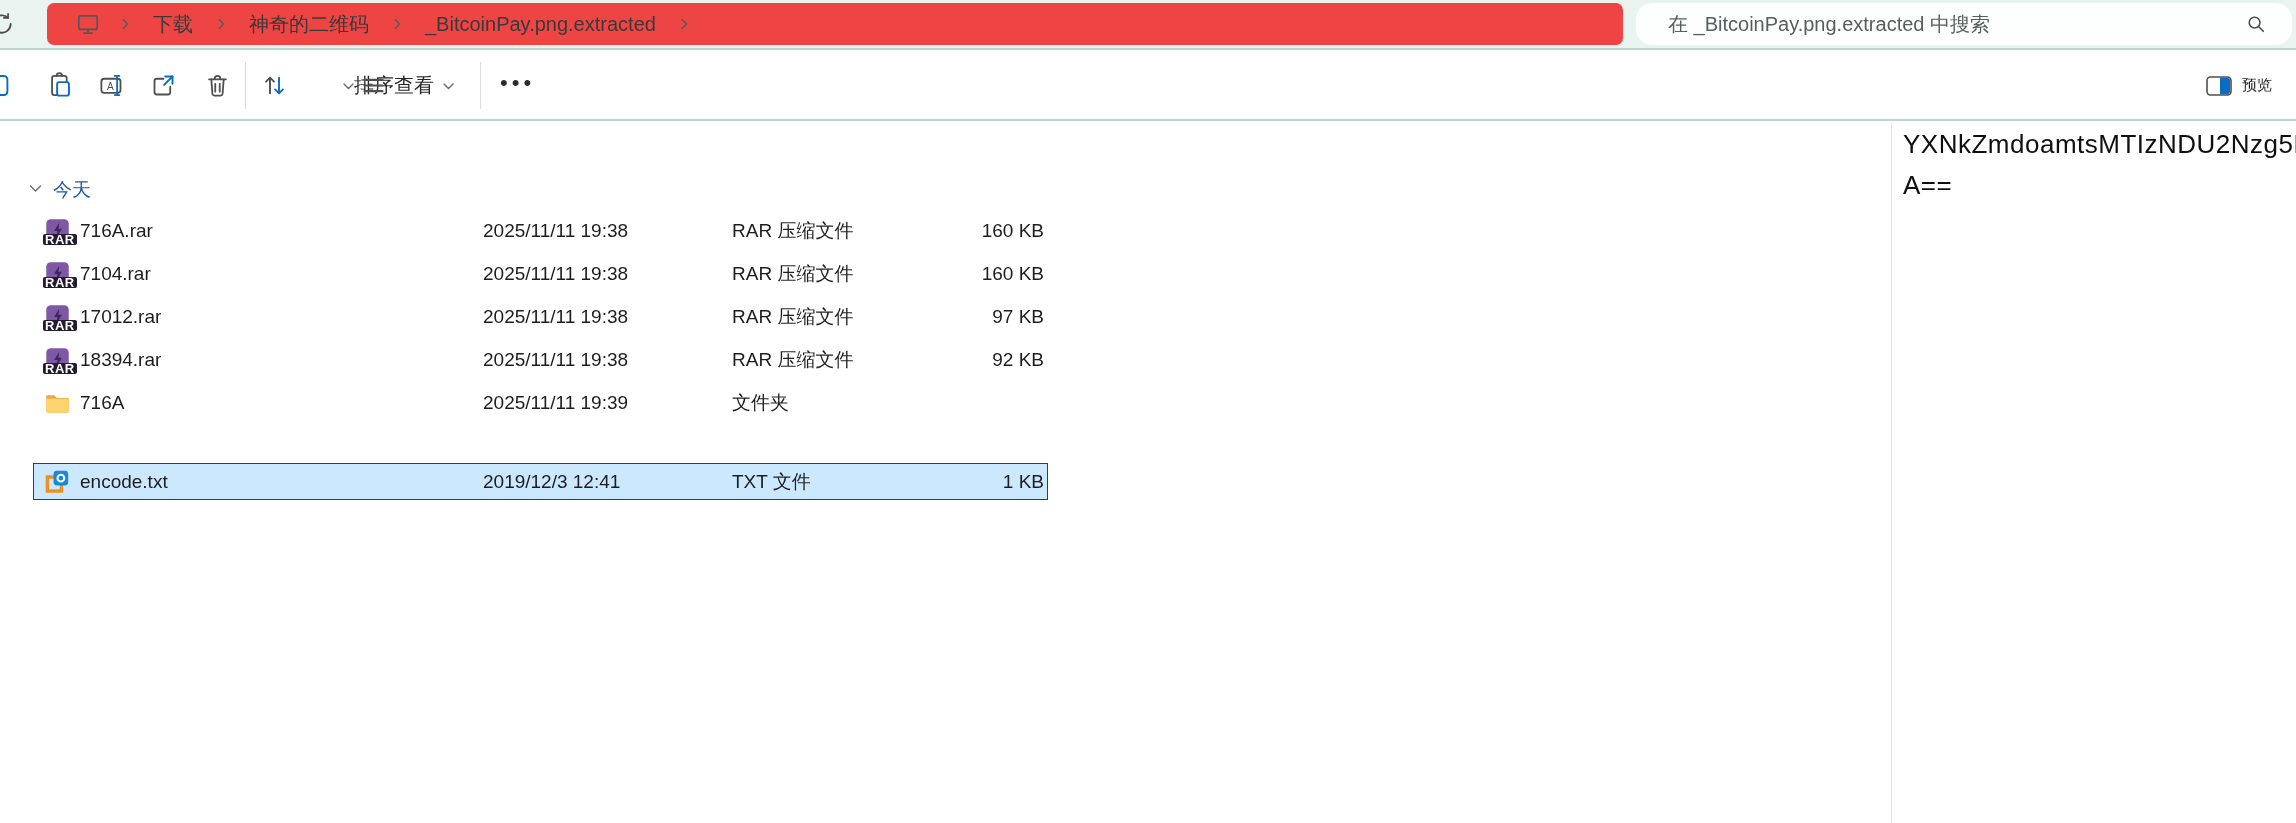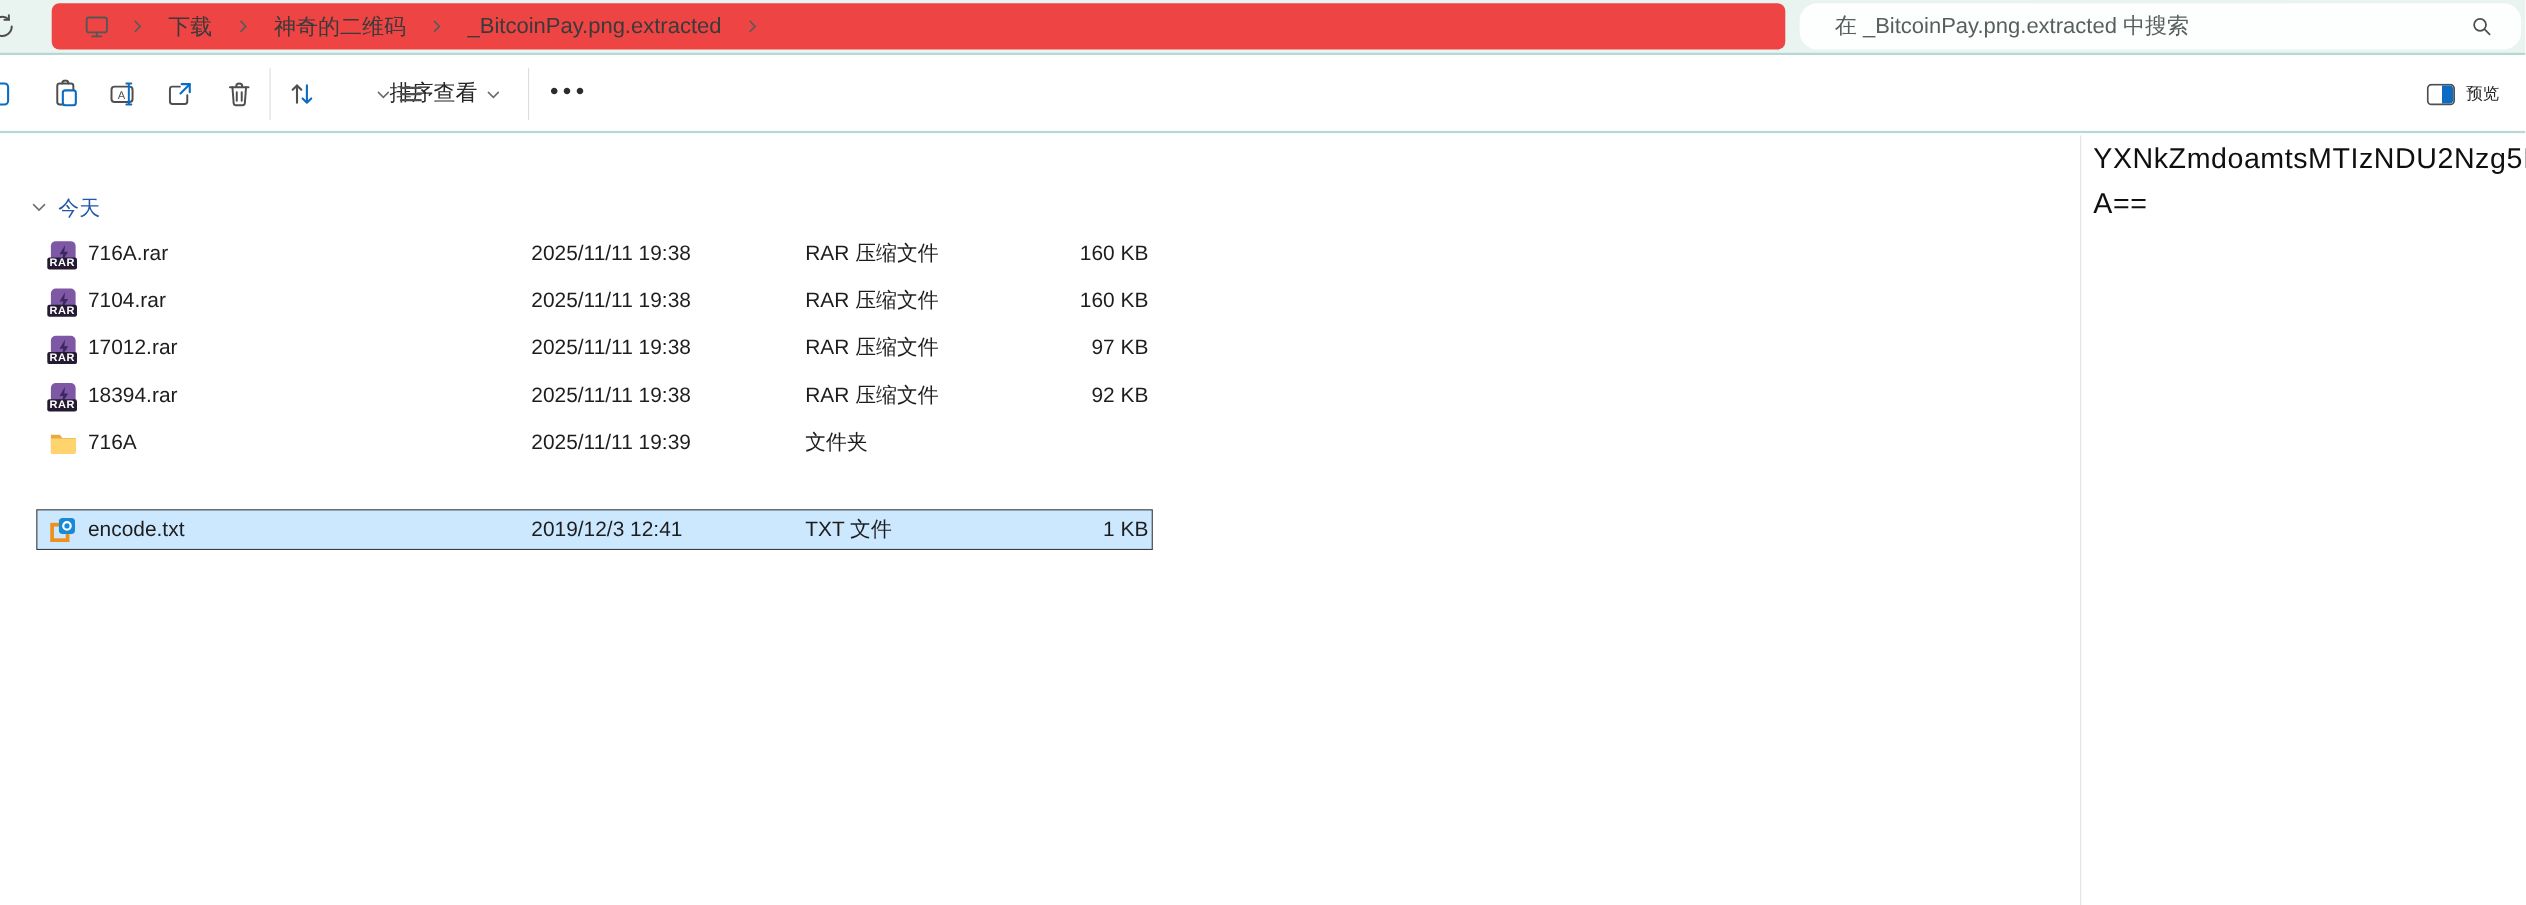--- a/index.html
+++ b/index.html
@@ -69,21 +69,21 @@
   .c-size { left:920px; width:124px; text-align:right; }
   .selrow { height:37px; }
   .selrow .cell { line-height:37px; }
   .selrow .fic { top:5px; }
   .sel-bg { position:absolute; left:33px; top:0; width:1015px; height:37px; background:#cce8ff; border:1px solid #3c3c3c; }
   .selrow .cell, .selrow .fic { z-index:1; }
   
   .rar-ic { position:relative; width:27px; height:27px; }
   .rar-badge {
     position:absolute; left:-1px; bottom:-1px; background:#241a32; color:#fff;
-    font-size:10px; font-weight:bold; line-height:11px; padding:0 2px; border-radius:2px;
+    font-size:13px; font-weight:bold; line-height:11px; padding:0 2px; border-radius:2px;
     letter-spacing:0.5px;
   }
   svg { display:block; }
 </style>
 </head>
 <body>
 
 <div class="app">
 
   <div class="topbar">

